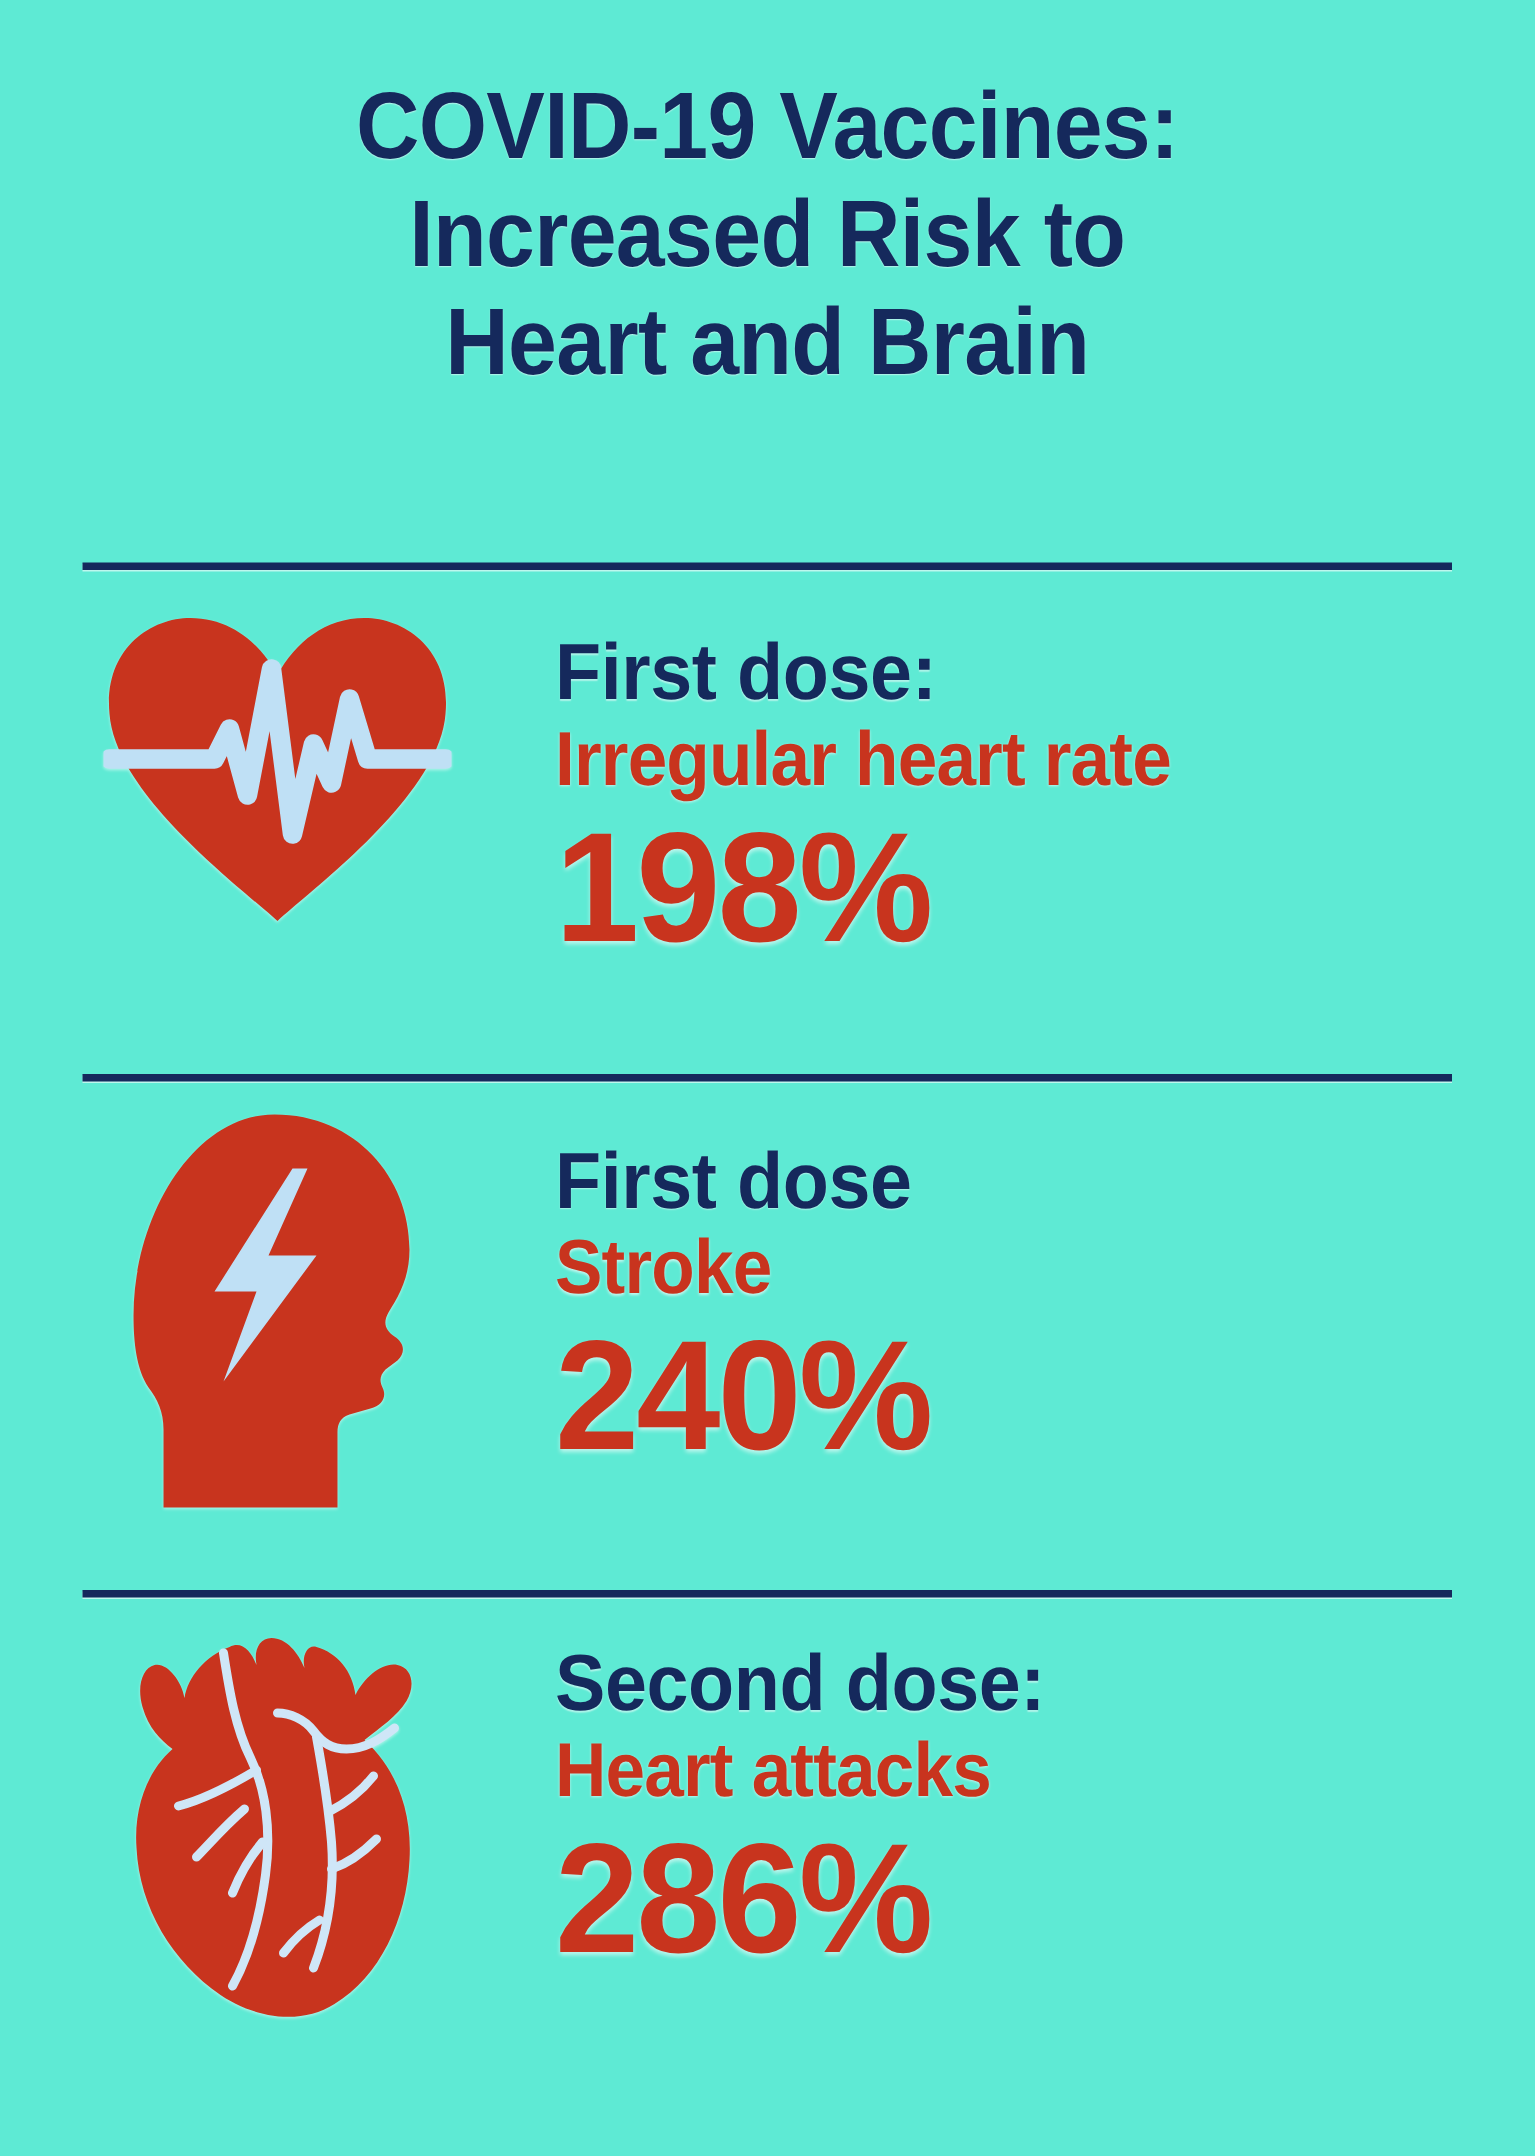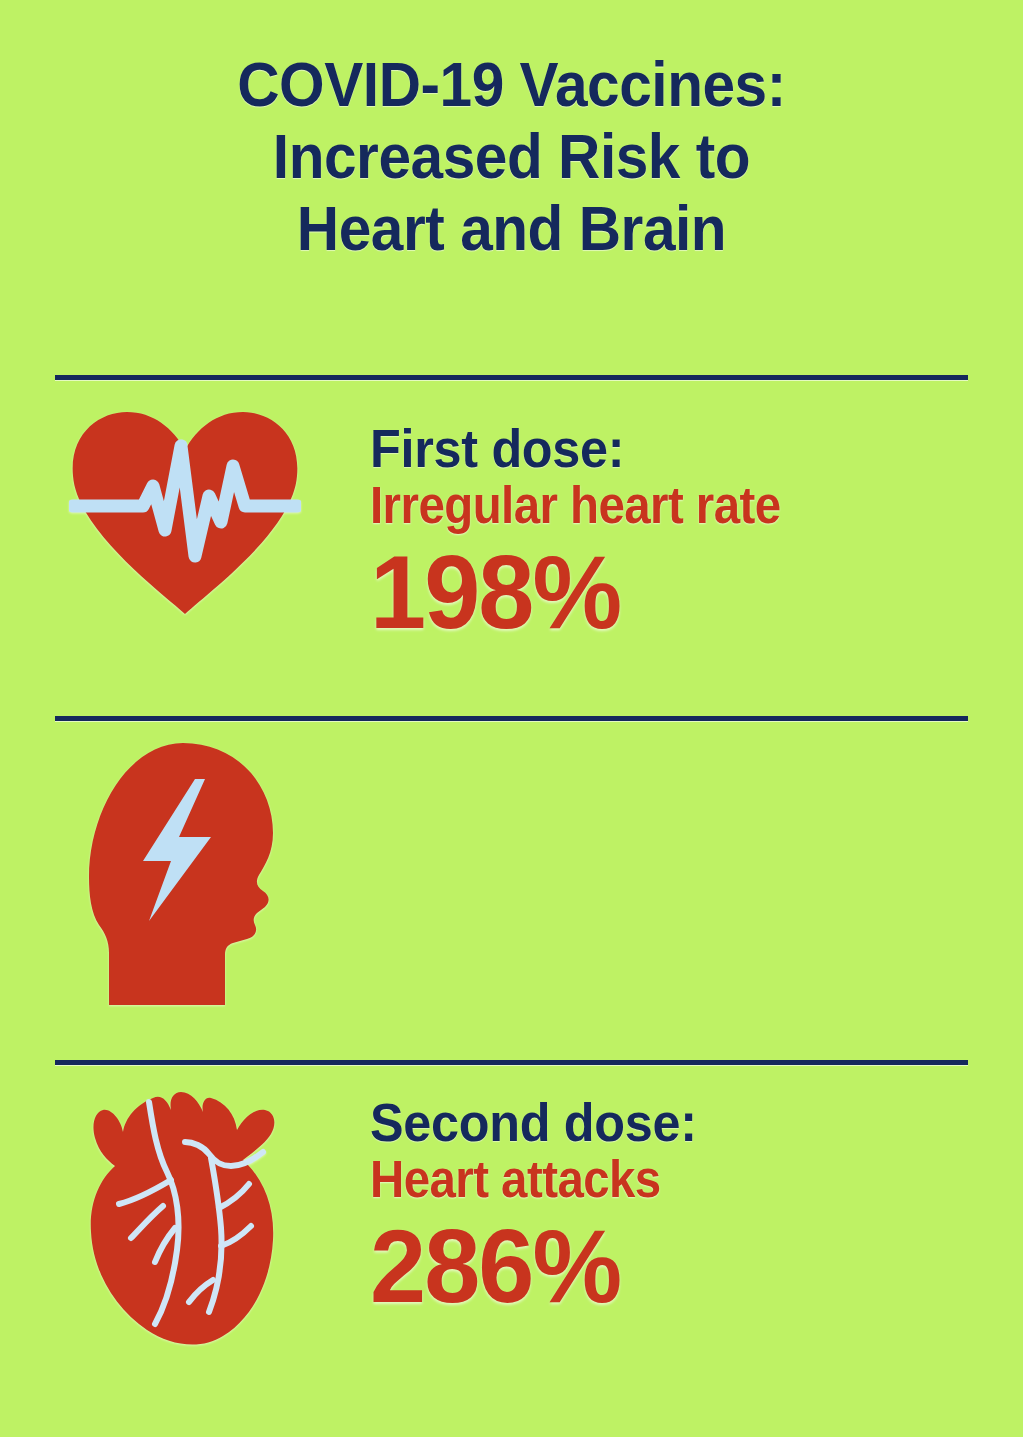--- a/index.html
+++ b/index.html
@@ -14,21 +14,21 @@
   body {
     background:#a8d4f0;
     font-family:"Liberation Sans", sans-serif;
     -webkit-font-smoothing:antialiased;
   }
 
   .poster {
     position:relative;
     width:1023px;
     height:1437px;
-    background:#bef264;
+    background:#5eead4;
   }
 
   
   .title-block {
     position:absolute;
     left:0;
     top:48px;
     width:1023px;
     text-align:center;
   }
@@ -168,20 +168,25 @@
   <div class="row r2">
     <div class="icon-cell">
       <svg width="196" height="268" viewBox="0 0 196 268" aria-hidden="true">
         <path d="M96 2 C 150 2 186 44 186 92 C 186 112 178 124 172 134 C 168 141 170 146 176 150
                  C 182 154 184 160 178 166 L 170 172 C 166 176 166 180 168 184
                  C 171 190 168 196 160 198 L 146 202 C 140 204 138 208 138 214 L 138 264
                  L 22 264 L 22 212 C 22 200 18 192 12 184 C 4 172 2 154 2 136
                  C 2 70 42 2 96 2 Z" fill="#c8341e"></path>
         <path d="M108 38 L 56 120 L 84 120 L 62 180 L 124 96 L 92 96 L 118 38 Z" fill="#bfe0f5"></path>
       </svg>
+    </div>
+    <div class="text-cell">
+      <span class="lbl-dose">First dose</span>
+      <span class="lbl-condition">Stroke</span>
+      <span class="lbl-percent">240%</span>
     </div>
   </div>
 
   <div class="row r3">
     <div class="icon-cell">
       <svg width="200" height="272" viewBox="0 0 200 272" aria-hidden="true">
         <path d="M68 18 C 52 24 40 38 38 52 C 36 40 26 28 18 30 C 10 32 6 44 10 58
                  C 14 72 22 80 30 86 C 14 100 4 124 6 152 C 8 192 30 228 62 250
                  C 86 266 116 270 138 256 C 168 238 186 200 188 160
                  C 190 126 178 98 158 80 C 168 72 180 64 186 54

